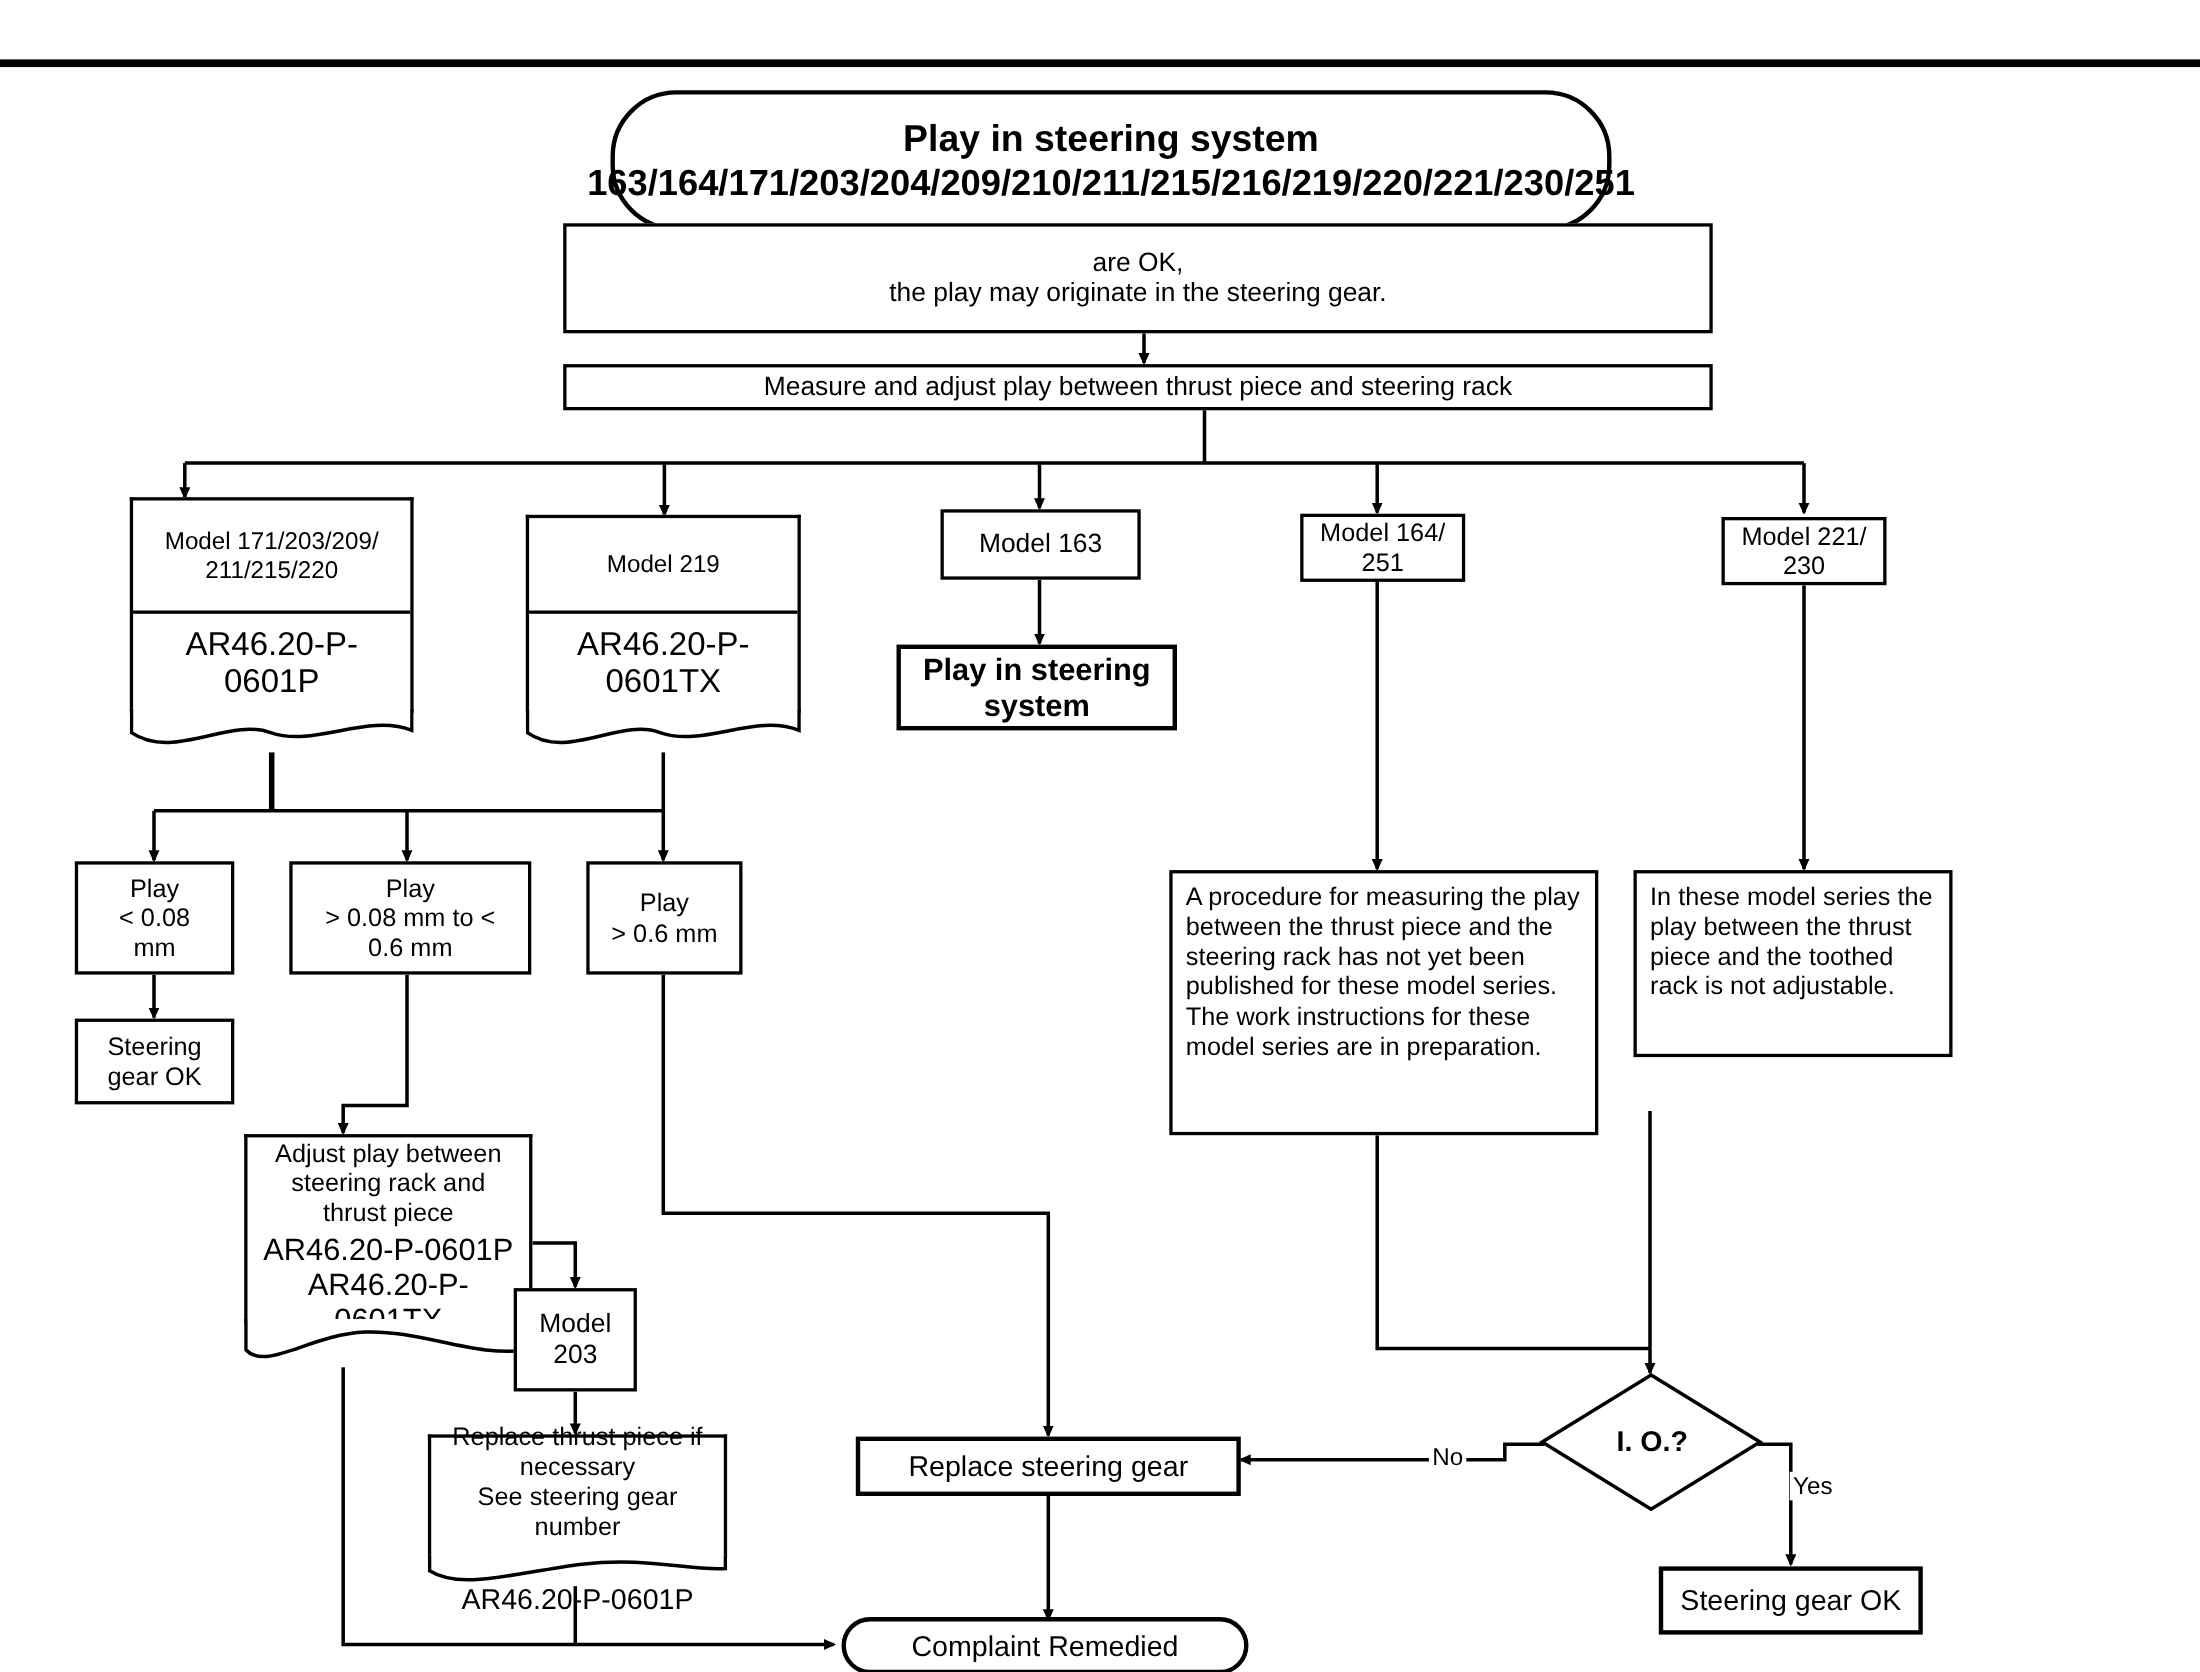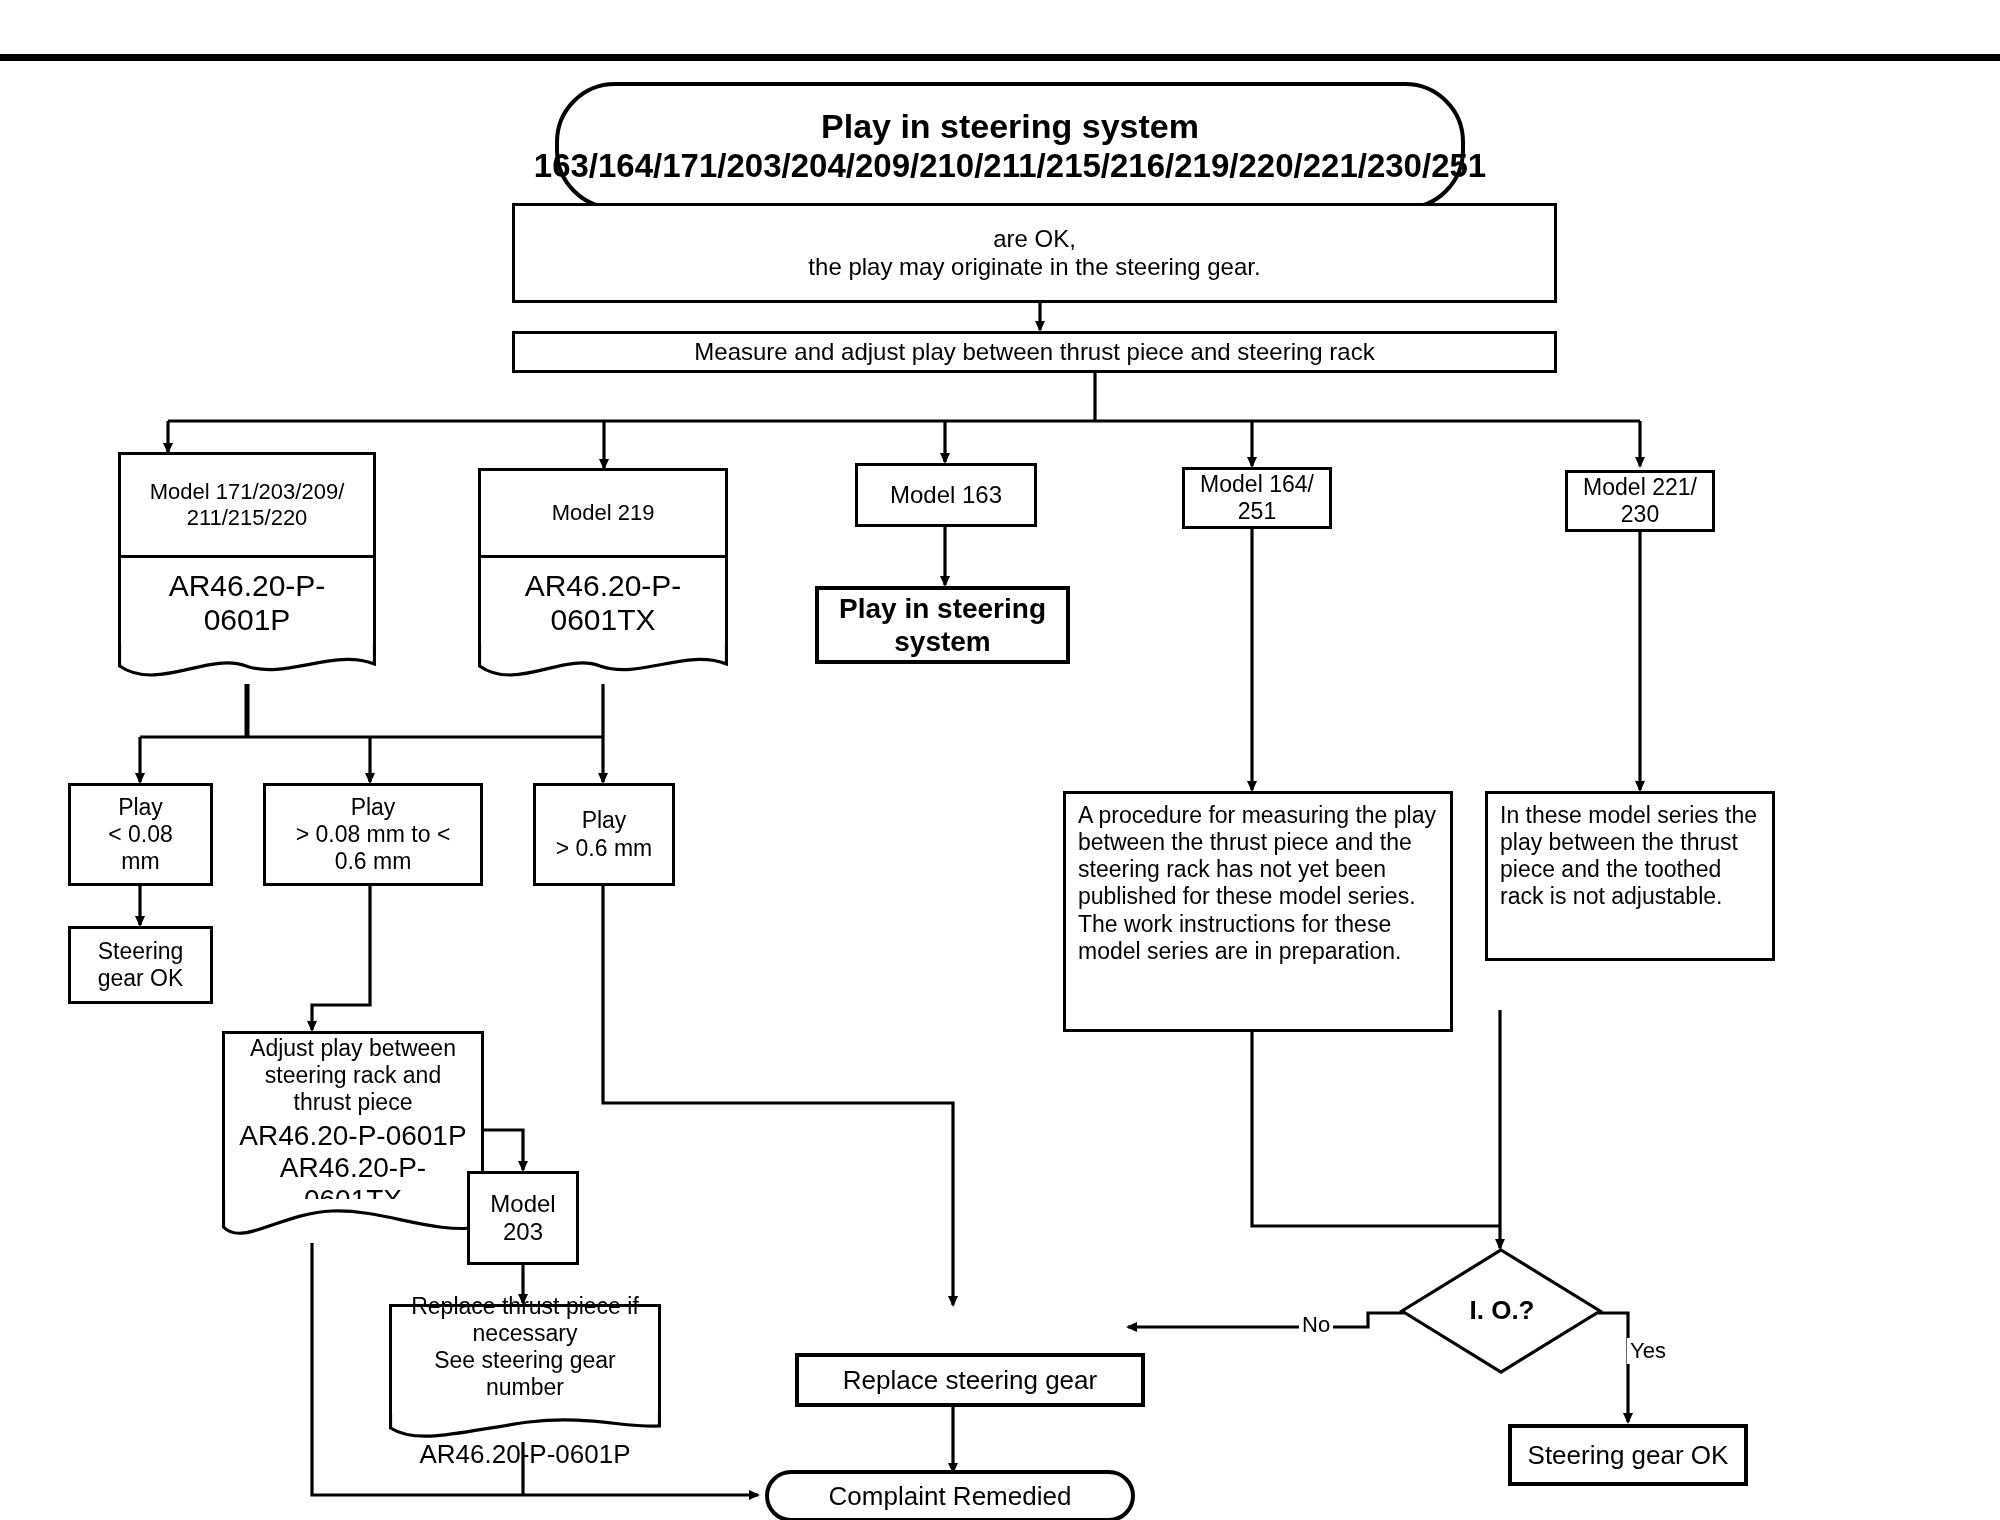--- a/index.html
+++ b/index.html
@@ -252,21 +252,21 @@
     <div class="divider"></div>
     <div class="sec2 t26">
       <div style="white-space:nowrap;">AR46.20-P-0601P</div>
     </div>
   </div>
   <svg class="wave" viewBox="0 0 272 28" preserveAspectRatio="none" height="28">
     <path d="M1.5,0 L1.5,14 C30,32 78,16 140,8 C198,1 236,14 270.5,12 L270.5,0" fill="#fff" stroke="#000" stroke-width="3.2"></path>
   </svg>
 </div>
 
-<div class="node" style="left:795px;top:1306px;width:350px;height:54px;border-width:4px;margin-top:47px;">
+<div class="node" style="left:778px;top:1306px;width:350px;height:54px;border-width:4px;">
   <div class="t26">Replace steering gear</div>
 </div>
 
 <div class="diamond" style="left:1452px;top:1295px;width:100px;text-align:center;">
   <span class="t26">I. O.?</span>
 </div>
 <div class="label" style="left:1272px;top:1312px;">No</div>
 <div class="label" style="left:1600px;top:1338px;">Yes</div>
 
 <div class="node" style="left:1508px;top:1424px;width:240px;height:62px;border-width:4px;">

